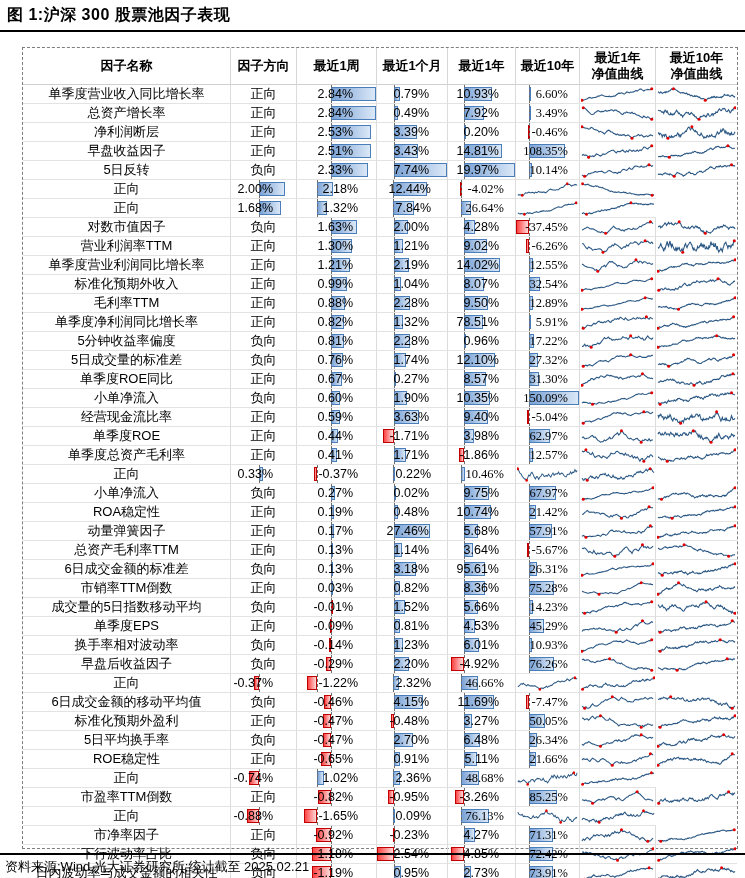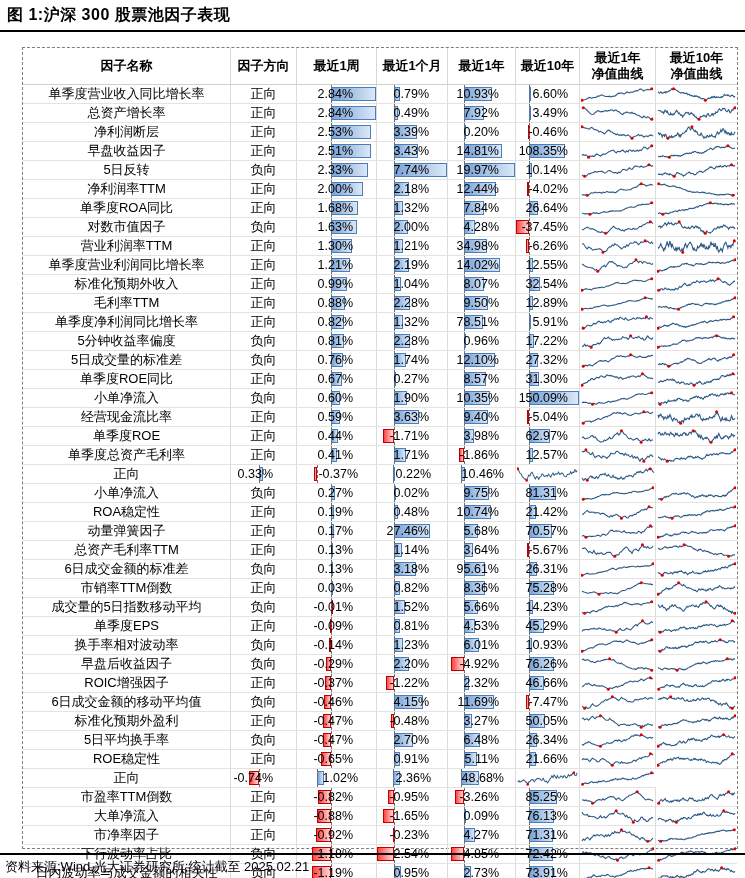--- a/index.html
+++ b/index.html
@@ -32,21 +32,21 @@
   .trow:last-child .td{border-bottom:none;}
 
   .td.name{justify-content:center;font-size:13px;}
   .td.dir{justify-content:center;font-size:13px;}
 
   .td.num{justify-content:flex-end;font-size:12.5px;}
   .td.num .val{position:relative;z-index:2;line-height:1;}
   .c-w1 .val{padding-right:23px;}
   .c-m1 .val{padding-right:18px;}
   .c-y1 .val{padding-right:16px;}
-  .c-y10 .val{padding-right:11px;}
+  .c-y10 .val{padding-right:11px;font-family:Liberation Serif, serif;}
 
   .bar{position:absolute;top:2px;bottom:2px;z-index:0;box-sizing:border-box;}
   .bar.pos{background:linear-gradient(90deg,#7fa5d8 0%,#7ba3d6 0%,#dbe8f7 100%);
            border:1px solid #4a7ebb;}
   .bar.neg{background:linear-gradient(90deg,#ff4343 0%,#ffd9d9 100%);
            border:1px solid #c00000;}
   .axis{position:absolute;top:0;bottom:0;width:0;border-left:1px dashed #6e6e6e;z-index:1;}
 
   .td.spark{justify-content:center;padding:0 1px;}
   .td.spark svg{display:block;width:100%;height:15px;}
@@ -260,21 +260,20 @@
           </div>
           <div class="td spark">
             <svg viewBox="0 0 79 15" preserveAspectRatio="none">
               <path d="M1.0 11.7L1.7 11.1L2.4 11.3L3.1 11.0L3.8 11.4L4.5 11.4L5.2 12.0L5.9 11.4L6.7 10.6L7.4 10.7L8.1 9.7L8.8 10.1L9.5 10.7L10.2 11.1L10.9 10.9L11.6 11.4L12.3 11.9L13.0 10.8L13.7 11.1L14.4 11.8L15.1 12.0L15.8 12.7L16.5 13.0L17.2 13.2L18.0 12.3L18.7 11.3L19.4 10.5L20.1 9.5L20.8 9.8L21.5 10.3L22.2 10.3L22.9 10.8L23.6 11.2L24.3 11.1L25.0 11.8L25.7 12.3L26.4 13.1L27.1 12.3L27.8 12.4L28.6 11.7L29.3 11.0L30.0 10.2L30.7 10.0L31.4 9.7L32.1 9.0L32.8 9.5L33.5 10.4L34.2 10.5L34.9 10.5L35.6 10.3L36.3 10.8L37.0 11.6L37.7 11.5L38.4 11.6L39.1 11.1L39.9 10.2L40.6 9.2L41.3 9.2L42.0 8.9L42.7 8.2L43.4 8.6L44.1 8.1L44.8 8.8L45.5 9.6L46.2 9.1L46.9 8.6L47.6 8.1L48.3 8.0L49.0 7.0L49.7 6.5L50.4 6.3L51.2 5.7L51.9 5.2L52.6 4.3L53.3 3.7L54.0 4.3L54.7 4.2L55.4 4.7L56.1 5.1L56.8 5.6L57.5 5.9L58.2 5.1L58.9 4.1L59.6 3.4L60.3 3.7L61.0 4.0L61.8 3.2L62.5 3.7L63.2 2.7L63.9 3.4L64.6 4.0L65.3 3.9L66.0 3.3L66.7 3.6L67.4 2.5L68.1 2.5L68.8 3.1L69.5 3.7L70.2 3.0L70.9 2.7L71.6 2.7L72.3 3.1L73.1 2.1L73.8 2.4L74.5 1.8L75.2 2.6L75.9 2.4L76.6 2.8L77.3 2.6L78.0 3.4" fill="none" stroke="#2b5884" stroke-width="1.1"></path>
               <circle cx="74.5" cy="1.8" r="1.5" fill="#e00000"></circle>
               <circle cx="17.2" cy="13.2" r="1.5" fill="#e00000"></circle>
             </svg>
           </div>
         </div>
         <div class="grid-row trow">
-          <div class="td name">净利润率TTM</div>
           <div class="td dir">正向</div>
           <div class="td num c-w1">
             <div class="bar pos" style="left: 42.9719%; width: 40.1606%;"></div>
             <div class="axis" style="left: 42.9719%;"></div>
             <span class="val">2.00%</span>
           </div>
           <div class="td num c-m1">
             <div class="bar pos" style="left: 24.7082%; width: 21.2062%;"></div>
             <div class="axis" style="left: 24.7082%;"></div>
             <span class="val">2.18%</span>
@@ -298,21 +297,20 @@
           </div>
           <div class="td spark">
             <svg viewBox="0 0 79 15" preserveAspectRatio="none">
               <path d="M1.0 1.9L1.7 1.8L2.4 2.1L3.1 2.4L3.8 2.7L4.5 2.9L5.2 2.5L5.9 2.6L6.7 2.4L7.4 2.2L8.1 2.7L8.8 3.1L9.5 3.5L10.2 3.9L10.9 3.9L11.6 4.3L12.3 4.3L13.0 4.6L13.7 4.5L14.4 4.3L15.1 4.1L15.8 3.8L16.5 4.3L17.2 4.1L18.0 4.2L18.7 4.8L19.4 5.3L20.1 5.2L20.8 5.2L21.5 5.6L22.2 5.8L22.9 5.5L23.6 6.0L24.3 6.2L25.0 6.7L25.7 6.9L26.4 7.2L27.1 7.6L27.8 7.8L28.6 7.9L29.3 8.3L30.0 8.9L30.7 9.0L31.4 9.5L32.1 9.2L32.8 9.1L33.5 9.6L34.2 10.0L34.9 10.0L35.6 10.3L36.3 9.9L37.0 10.3L37.7 10.4L38.4 10.2L39.1 10.3L39.9 9.9L40.6 10.0L41.3 10.3L42.0 10.6L42.7 10.7L43.4 10.5L44.1 10.5L44.8 10.4L45.5 10.0L46.2 10.4L46.9 10.6L47.6 10.4L48.3 10.8L49.0 11.3L49.7 11.5L50.4 11.2L51.2 11.2L51.9 10.9L52.6 11.0L53.3 11.4L54.0 11.9L54.7 11.8L55.4 11.8L56.1 12.0L56.8 12.1L57.5 12.3L58.2 12.7L58.9 12.4L59.6 12.7L60.3 12.8L61.0 13.2L61.8 12.7L62.5 12.9L63.2 12.8L63.9 12.4L64.6 12.7L65.3 12.5L66.0 12.6L66.7 12.6L67.4 12.8L68.1 12.4L68.8 12.5L69.5 12.0L70.2 12.0L70.9 12.2L71.6 12.0L72.3 12.5L73.1 12.5L73.8 13.0L74.5 12.9L75.2 13.2L75.9 13.2L76.6 13.2L77.3 12.9L78.0 12.9" fill="none" stroke="#2b5884" stroke-width="1.1"></path>
               <circle cx="1.7" cy="1.8" r="1.5" fill="#e00000"></circle>
               <circle cx="75.9" cy="13.2" r="1.5" fill="#e00000"></circle>
             </svg>
           </div>
         </div>
         <div class="grid-row trow">
-          <div class="td name">单季度ROA同比</div>
           <div class="td dir">正向</div>
           <div class="td num c-w1">
             <div class="bar pos" style="left: 42.9719%; width: 33.7349%;"></div>
             <div class="axis" style="left: 42.9719%;"></div>
             <span class="val">1.68%</span>
           </div>
           <div class="td num c-m1">
             <div class="bar pos" style="left: 24.7082%; width: 12.8405%;"></div>
             <div class="axis" style="left: 24.7082%;"></div>
             <span class="val">1.32%</span>
@@ -389,21 +387,21 @@
             <span class="val">1.30%</span>
           </div>
           <div class="td num c-m1">
             <div class="bar pos" style="left: 24.7082%; width: 11.7704%;"></div>
             <div class="axis" style="left: 24.7082%;"></div>
             <span class="val">1.21%</span>
           </div>
           <div class="td num c-y1">
             <div class="bar pos" style="left: 23.1628%; width: 34.7057%;"></div>
             <div class="axis" style="left: 23.1628%;"></div>
-            <span class="val">34.98%</span>
+            <span class="val">9.02%</span>
           </div>
           <div class="td num c-y10">
             <div class="bar neg" style="left: 16.6311%; width: 3.33795%;"></div>
             <div class="axis" style="left: 19.9691%;"></div>
             <span class="val">-6.26%</span>
           </div>
           <div class="td spark">
             <svg viewBox="0 0 74 15" preserveAspectRatio="none">
               <path d="M1.0 4.8L2.3 4.8L3.7 6.8L5.0 8.7L6.3 9.9L7.7 7.9L9.0 8.8L10.3 9.5L11.7 11.1L13.0 10.8L14.3 10.3L15.7 10.5L17.0 10.0L18.3 9.8L19.7 10.1L21.0 11.2L22.3 13.2L23.7 12.3L25.0 12.7L26.3 11.1L27.7 8.8L29.0 7.9L30.3 7.9L31.7 6.0L33.0 6.8L34.3 4.6L35.7 5.8L37.0 6.2L38.3 7.4L39.7 8.5L41.0 9.9L42.3 8.9L43.7 7.7L45.0 8.2L46.3 5.8L47.7 7.1L49.0 5.0L50.3 3.8L51.7 4.3L53.0 4.1L54.3 2.9L55.7 3.1L57.0 4.1L58.3 5.7L59.7 4.3L61.0 2.7L62.3 3.4L63.7 3.1L65.0 1.8L66.3 2.8L67.7 2.1L69.0 3.5L70.3 4.4L71.7 3.0L73.0 4.9" fill="none" stroke="#2b5884" stroke-width="1.1"></path>
               <circle cx="65.0" cy="1.8" r="1.5" fill="#e00000"></circle>
@@ -887,21 +885,21 @@
             <span class="val">0.02%</span>
           </div>
           <div class="td num c-y1">
             <div class="bar pos" style="left: 23.1628%; width: 37.5144%;"></div>
             <div class="axis" style="left: 23.1628%;"></div>
             <span class="val">9.75%</span>
           </div>
           <div class="td num c-y10">
             <div class="bar pos" style="left: 19.9691%; width: 43.3561%;"></div>
             <div class="axis" style="left: 19.9691%;"></div>
-            <span class="val">81.31%</span>
+            <span class="val">67.97%</span>
           </div>
           <div class="td spark">
             <svg viewBox="0 0 74 15" preserveAspectRatio="none">
               <path d="M1.0 12.7L2.3 13.2L3.7 12.6L5.0 13.1L6.3 12.4L7.7 12.8L9.0 12.7L10.3 13.2L11.7 12.6L13.0 12.5L14.3 11.7L15.7 11.4L17.0 10.6L18.3 10.2L19.7 9.6L21.0 8.8L22.3 8.6L23.7 8.9L25.0 8.4L26.3 8.8L27.7 8.7L29.0 8.6L30.3 7.8L31.7 7.3L33.0 6.7L34.3 7.0L35.7 6.6L37.0 6.6L38.3 7.0L39.7 7.5L41.0 7.2L42.3 7.5L43.7 7.9L45.0 7.4L46.3 7.5L47.7 7.0L49.0 6.3L50.3 6.8L51.7 6.0L53.0 5.3L54.3 5.2L55.7 5.6L57.0 5.9L58.3 6.1L59.7 5.5L61.0 6.0L62.3 5.4L63.7 5.2L65.0 4.6L66.3 4.1L67.7 4.5L69.0 3.8L70.3 3.0L71.7 2.4L73.0 1.8" fill="none" stroke="#2b5884" stroke-width="1.1"></path>
               <circle cx="73.0" cy="1.8" r="1.5" fill="#e00000"></circle>
               <circle cx="2.3" cy="13.2" r="1.5" fill="#e00000"></circle>
             </svg>
           </div>
           <div class="td spark">
             <svg viewBox="0 0 79 15" preserveAspectRatio="none">
@@ -963,21 +961,21 @@
             <span class="val">27.46%</span>
           </div>
           <div class="td num c-y1">
             <div class="bar pos" style="left: 23.1628%; width: 21.8546%;"></div>
             <div class="axis" style="left: 23.1628%;"></div>
             <span class="val">5.68%</span>
           </div>
           <div class="td num c-y10">
             <div class="bar pos" style="left: 19.9691%; width: 37.6293%;"></div>
             <div class="axis" style="left: 19.9691%;"></div>
-            <span class="val">70.57%</span>
+            <span class="val">57.91%</span>
           </div>
           <div class="td spark">
             <svg viewBox="0 0 74 15" preserveAspectRatio="none">
               <path d="M1.0 12.4L2.3 11.4L3.7 12.2L5.0 13.2L6.3 12.6L7.7 12.5L9.0 12.0L10.3 12.6L11.7 12.4L13.0 12.2L14.3 12.2L15.7 11.8L17.0 11.2L18.3 11.5L19.7 12.4L21.0 11.1L22.3 10.1L23.7 10.4L25.0 11.4L26.3 10.6L27.7 9.1L29.0 7.3L30.3 6.4L31.7 6.2L33.0 7.5L34.3 7.5L35.7 6.7L37.0 7.4L38.3 6.8L39.7 7.6L41.0 8.5L42.3 8.0L43.7 6.8L45.0 8.2L46.3 9.0L47.7 8.5L49.0 8.5L50.3 9.3L51.7 8.6L53.0 8.6L54.3 8.7L55.7 9.4L57.0 8.8L58.3 7.1L59.7 7.9L61.0 9.1L62.3 7.6L63.7 7.7L65.0 5.9L66.3 4.5L67.7 2.9L69.0 3.5L70.3 1.8L71.7 3.2L73.0 2.4" fill="none" stroke="#2b5884" stroke-width="1.1"></path>
               <circle cx="70.3" cy="1.8" r="1.5" fill="#e00000"></circle>
               <circle cx="5.0" cy="13.2" r="1.5" fill="#e00000"></circle>
             </svg>
           </div>
           <div class="td spark">
             <svg viewBox="0 0 79 15" preserveAspectRatio="none">
@@ -1247,21 +1245,20 @@
           </div>
           <div class="td spark">
             <svg viewBox="0 0 79 15" preserveAspectRatio="none">
               <path d="M1.0 10.5L1.7 10.9L2.4 11.3L3.1 11.6L3.8 12.1L4.5 12.6L5.2 12.8L5.9 12.3L6.7 11.6L7.4 11.1L8.1 11.3L8.8 11.1L9.5 11.5L10.2 12.0L10.9 11.7L11.6 12.2L12.3 12.2L13.0 12.1L13.7 11.7L14.4 11.5L15.1 11.5L15.8 11.9L16.5 11.7L17.2 12.1L18.0 11.8L18.7 12.5L19.4 12.8L20.1 13.2L20.8 12.7L21.5 12.1L22.2 11.4L22.9 11.6L23.6 12.0L24.3 11.9L25.0 12.5L25.7 12.6L26.4 12.9L27.1 12.2L27.8 12.8L28.6 12.4L29.3 12.0L30.0 11.7L30.7 10.9L31.4 10.7L32.1 10.4L32.8 9.8L33.5 10.0L34.2 9.3L34.9 9.0L35.6 8.6L36.3 8.2L37.0 7.9L37.7 7.4L38.4 7.1L39.1 6.9L39.9 6.7L40.6 6.2L41.3 6.5L42.0 6.0L42.7 6.6L43.4 6.8L44.1 6.1L44.8 6.3L45.5 5.6L46.2 4.9L46.9 5.3L47.6 5.7L48.3 5.8L49.0 6.3L49.7 6.8L50.4 6.4L51.2 5.7L51.9 5.1L52.6 5.7L53.3 5.0L54.0 4.8L54.7 4.3L55.4 4.4L56.1 4.1L56.8 4.6L57.5 4.2L58.2 3.4L58.9 3.9L59.6 4.2L60.3 3.6L61.0 3.9L61.8 4.3L62.5 4.1L63.2 4.2L63.9 4.3L64.6 4.1L65.3 3.6L66.0 3.8L66.7 3.5L67.4 3.3L68.1 3.0L68.8 2.5L69.5 2.3L70.2 1.8L70.9 2.0L71.6 2.6L72.3 1.9L73.1 2.4L73.8 2.0L74.5 2.4L75.2 3.0L75.9 2.5L76.6 1.8L77.3 1.9L78.0 2.4" fill="none" stroke="#2b5884" stroke-width="1.1"></path>
               <circle cx="70.2" cy="1.8" r="1.5" fill="#e00000"></circle>
               <circle cx="20.1" cy="13.2" r="1.5" fill="#e00000"></circle>
             </svg>
           </div>
         </div>
         <div class="grid-row trow">
-          <div class="td name">ROIC增强因子</div>
           <div class="td dir">正向</div>
           <div class="td num c-w1">
             <div class="bar neg" style="left: 35.5422%; width: 7.42972%;"></div>
             <div class="axis" style="left: 42.9719%;"></div>
             <span class="val">-0.37%</span>
           </div>
           <div class="td num c-m1">
             <div class="bar neg" style="left: 12.8405%; width: 11.8677%;"></div>
             <div class="axis" style="left: 24.7082%;"></div>
             <span class="val">-1.22%</span>
@@ -1512,21 +1509,20 @@
           </div>
           <div class="td spark">
             <svg viewBox="0 0 79 15" preserveAspectRatio="none">
               <path d="M1.0 11.9L1.7 13.2L2.4 11.7L3.1 10.8L3.8 9.7L4.5 9.7L5.2 11.0L5.9 11.2L6.7 10.2L7.4 9.5L8.1 8.6L8.8 10.0L9.5 10.8L10.2 10.6L10.9 11.0L11.6 11.3L12.3 12.3L13.0 11.9L13.7 11.2L14.4 12.1L15.1 10.9L15.8 11.7L16.5 10.9L17.2 10.1L18.0 10.2L18.7 10.4L19.4 10.2L20.1 11.0L20.8 10.0L21.5 10.8L22.2 11.5L22.9 10.1L23.6 9.9L24.3 10.1L25.0 9.3L25.7 8.3L26.4 8.2L27.1 9.3L27.8 10.1L28.6 9.8L29.3 10.1L30.0 10.8L30.7 10.9L31.4 9.7L32.1 8.5L32.8 7.8L33.5 8.5L34.2 8.4L34.9 9.0L35.6 8.4L36.3 9.5L37.0 10.6L37.7 10.9L38.4 10.2L39.1 11.0L39.9 11.4L40.6 11.4L41.3 10.1L42.0 9.8L42.7 10.6L43.4 10.8L44.1 10.8L44.8 10.4L45.5 9.0L46.2 10.1L46.9 10.4L47.6 9.0L48.3 7.9L49.0 8.9L49.7 8.2L50.4 7.6L51.2 8.7L51.9 7.6L52.6 6.1L53.3 5.3L54.0 4.8L54.7 4.6L55.4 4.9L56.1 6.2L56.8 6.5L57.5 7.4L58.2 7.7L58.9 8.3L59.6 8.7L60.3 9.2L61.0 7.9L61.8 6.6L62.5 5.0L63.2 4.6L63.9 5.6L64.6 5.3L65.3 4.8L66.0 5.0L66.7 4.3L67.4 5.5L68.1 4.3L68.8 3.3L69.5 3.1L70.2 3.4L70.9 2.0L71.6 1.8L72.3 2.4L73.1 3.3L73.8 3.7L74.5 3.7L75.2 4.8L75.9 3.4L76.6 4.5L77.3 3.1L78.0 2.9" fill="none" stroke="#2b5884" stroke-width="1.1"></path>
               <circle cx="71.6" cy="1.8" r="1.5" fill="#e00000"></circle>
               <circle cx="1.7" cy="13.2" r="1.5" fill="#e00000"></circle>
             </svg>
           </div>
         </div>
         <div class="grid-row trow">
-          <div class="td name">大单净流入</div>
           <div class="td dir">正向</div>
           <div class="td num c-w1">
             <div class="bar neg" style="left: 25.3012%; width: 17.6707%;"></div>
             <div class="axis" style="left: 42.9719%;"></div>
             <span class="val">-0.88%</span>
           </div>
           <div class="td num c-m1">
             <div class="bar neg" style="left: 8.65759%; width: 16.0506%;"></div>
             <div class="axis" style="left: 24.7082%;"></div>
             <span class="val">-1.65%</span>

